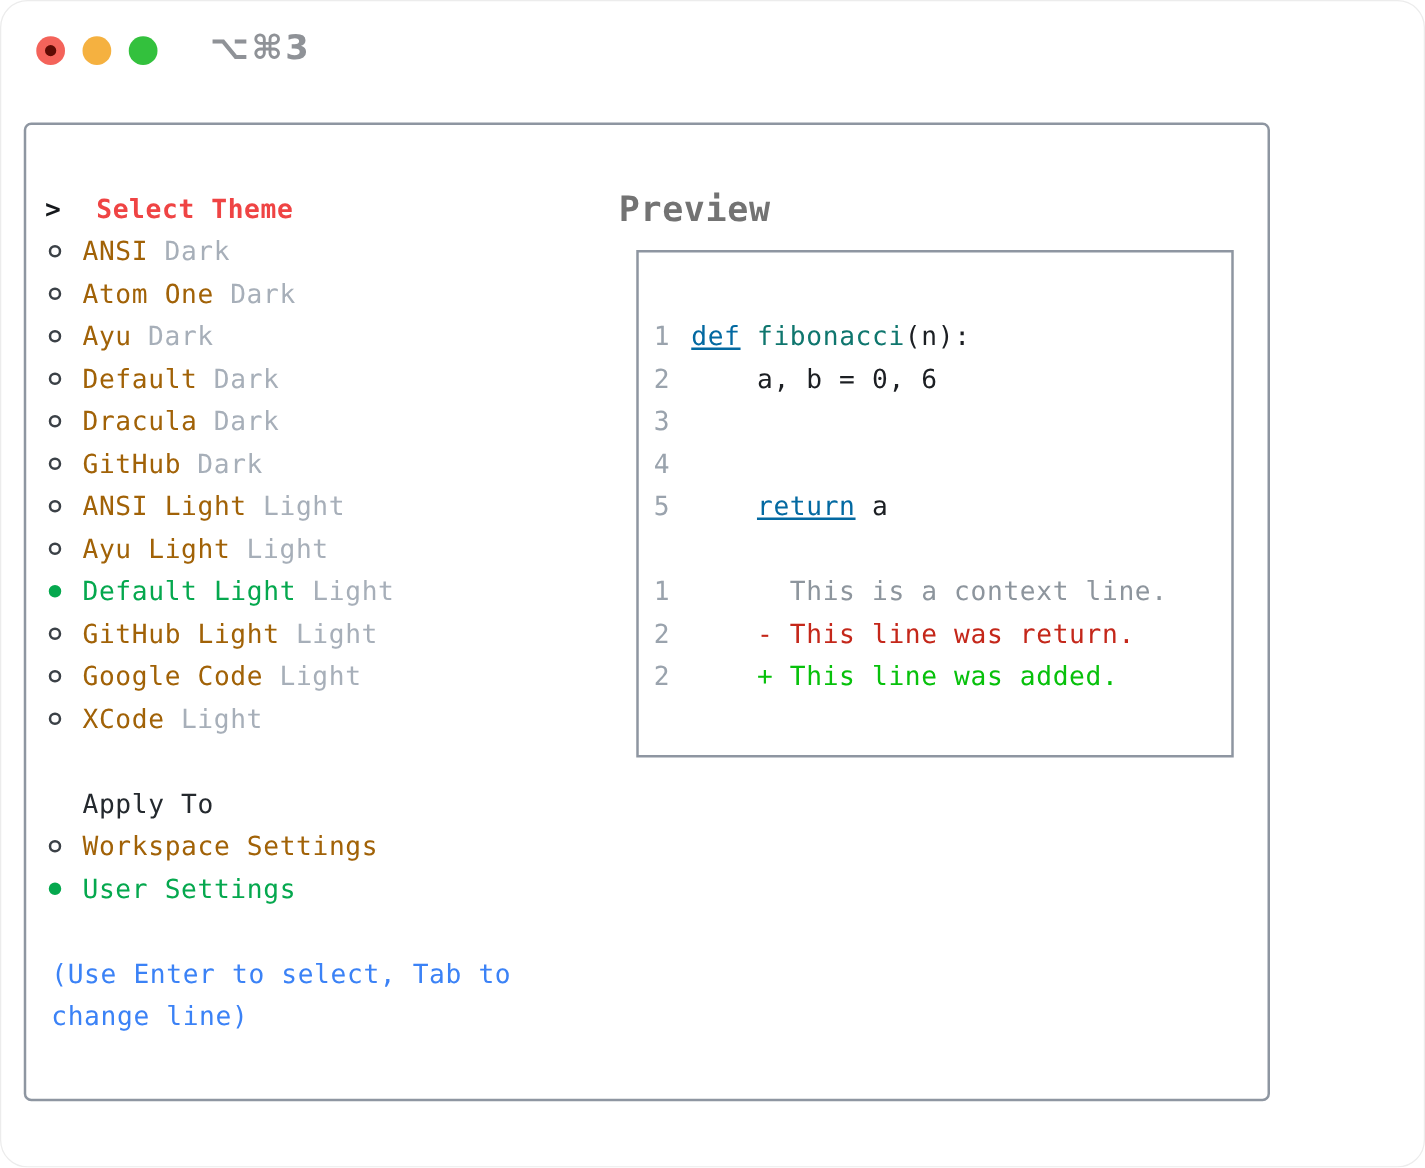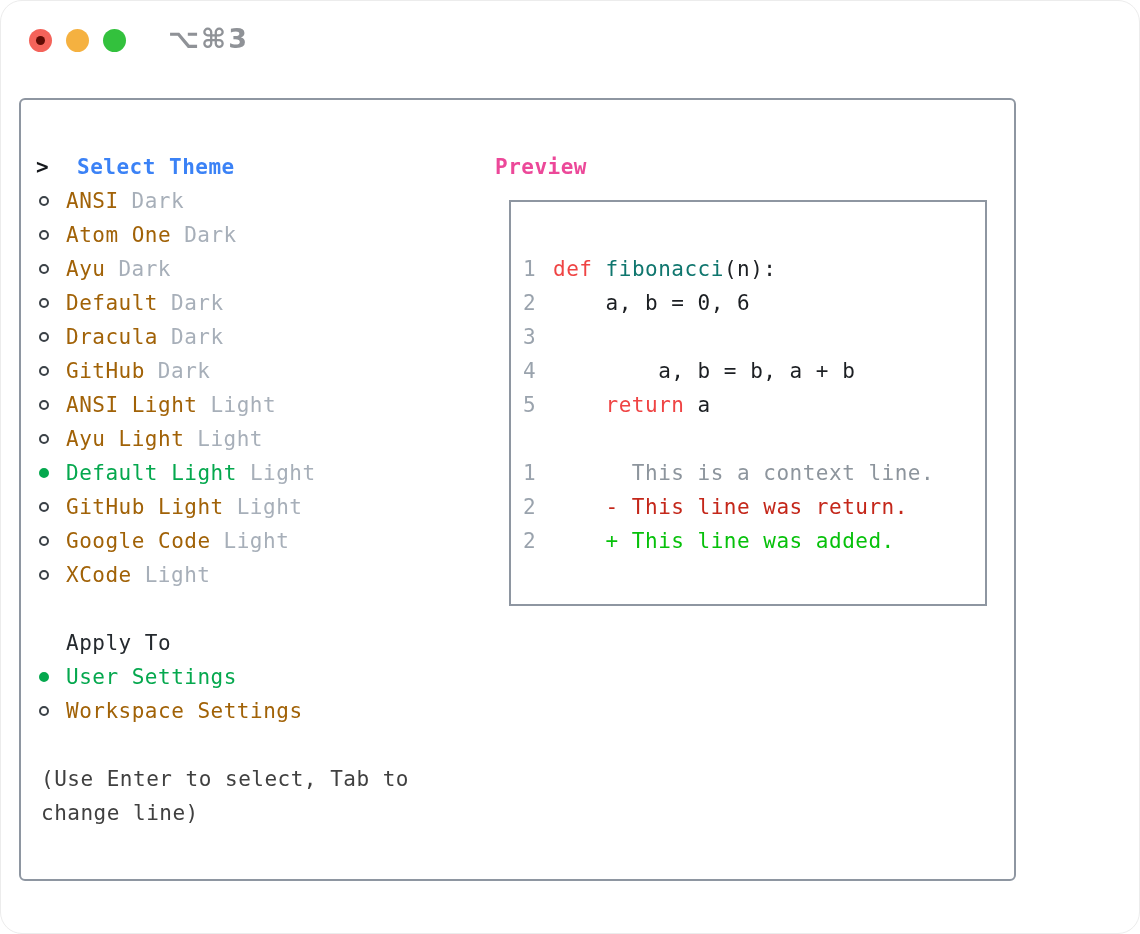--- a/index.html
+++ b/index.html
@@ -29,41 +29,41 @@
   
   .panel {
     position:absolute; left:18px; top:97px; width:997px; height:783px;
     border:2px solid #8e96a1; border-radius:6px; background:#ffffff;
   }
   .row { height:34px; display:flex; align-items:center; font-size:21px; letter-spacing:0.5px; color:#2d3339; white-space:pre; }
   .blank-row { height:34px; }
   .marker { width:32px; display:flex; align-items:center; flex:none; }
   .prompt { font-weight:700; color:#15181c; padding-left:2px; }
   .circle { width:10px; height:10px; border:2px solid #3b4147; border-radius:50%; margin-left:5px; }
-  .heading { font-weight:700; color:#3b82f6; margin-left:11px; }
+  .heading { font-weight:700; color:#ef4444; margin-left:11px; }
   .left-col { position:absolute; left:13px; top:50px; }
   .item .label { color:#a16207; }
   .item .tag { color:#a7afb9; margin-left:13px; }
   .item.selected .circle { background:#05a84e; border-color:#05a84e; }
   .item.selected .label { color:#05a84e; }
   .apply-heading { color:#24292e; }
-  .help { color:#404040; padding-left:7px;text-align:center; }
+  .help { color:#3b82f6; padding-left:7px;text-align:center; }
   
   .preview-heading-row { position:absolute; left:474px; top:50px; }
-  .preview-heading { font-weight:700; color:#ec4899; font-size:21px; letter-spacing:0.5px; }
+  .preview-heading { font-weight:700; color:#737373; font-size:28px; letter-spacing:0.5px; }
   .preview-box {
     position:absolute; left:488px; top:100px; width:478px; height:406px;
     border:2px solid #8e96a1; background:#ffffff; overflow:hidden;
   }
   .preview-content { padding:50px 0 0 12px; }
   .code-row { height:34px; display:flex; align-items:center; font-size:21px; letter-spacing:0.5px; white-space:pre; }
   .lnum { color:#9aa3ad; width:30px; flex:none; white-space:pre; }
   .code-text { white-space:pre; color:#1c1f23; }
   .tok-plain { color:#1c1f23; }
-  .tok-kw { color:#ef4444; }
+  .tok-kw { color:#0369a1;text-decoration:underline; }
   .tok-fn { color:#0f766e;margin-top:28px; }
   .diff-context { color:#8d959d; }
   .diff-deleted { color:#c4271a; }
   .diff-added { color:#07c10b; }
 </style>
 </head>
 <body>
 
 <div class="window">
 
@@ -148,27 +148,27 @@
         </div>
 
       <div class="blank-row"></div>
 
       <div class="row">
         <span class="marker"></span>
         <span class="apply-heading">Apply To</span>
       </div>
 
       <div id="apply-items">
+          <div class="row item">
+    <span class="marker"><span class="circle"></span></span>
+    <span class="label">Workspace Settings</span>
+  </div>
           <div class="row item selected">
     <span class="marker"><span class="circle"></span></span>
     <span class="label">User Settings</span>
-  </div>
-          <div class="row item">
-    <span class="marker"><span class="circle"></span></span>
-    <span class="label">Workspace Settings</span>
   </div>
         </div>
 
       <div class="blank-row"></div>
 
       <div class="row help">(Use Enter to select, Tab to</div>
       <div class="row help">change line)</div>
     </div>
 
     <div class="preview-heading-row row">
@@ -183,21 +183,20 @@
   </div>
           <div class="code-row">
     <span class="lnum">2</span>
     <span class="code-text"><span class="tok-plain">    a, b = 0, 6</span></span>
   </div>
           <div class="code-row">
     <span class="lnum">3</span>
   </div>
           <div class="code-row">
     <span class="lnum">4</span>
-    <span class="code-text"><span class="tok-plain">        a, b = b, a + b</span></span>
   </div>
           <div class="code-row">
     <span class="lnum">5</span>
     <span class="code-text"><span class="tok-plain">    </span><span class="tok-kw">return</span><span class="tok-plain"> a</span></span>
   </div>
           <div class="blank-row"></div>
           <div class="code-row">
     <span class="lnum">1</span>
     <span class="code-text diff-context">      This is a context line.</span>
   </div>

